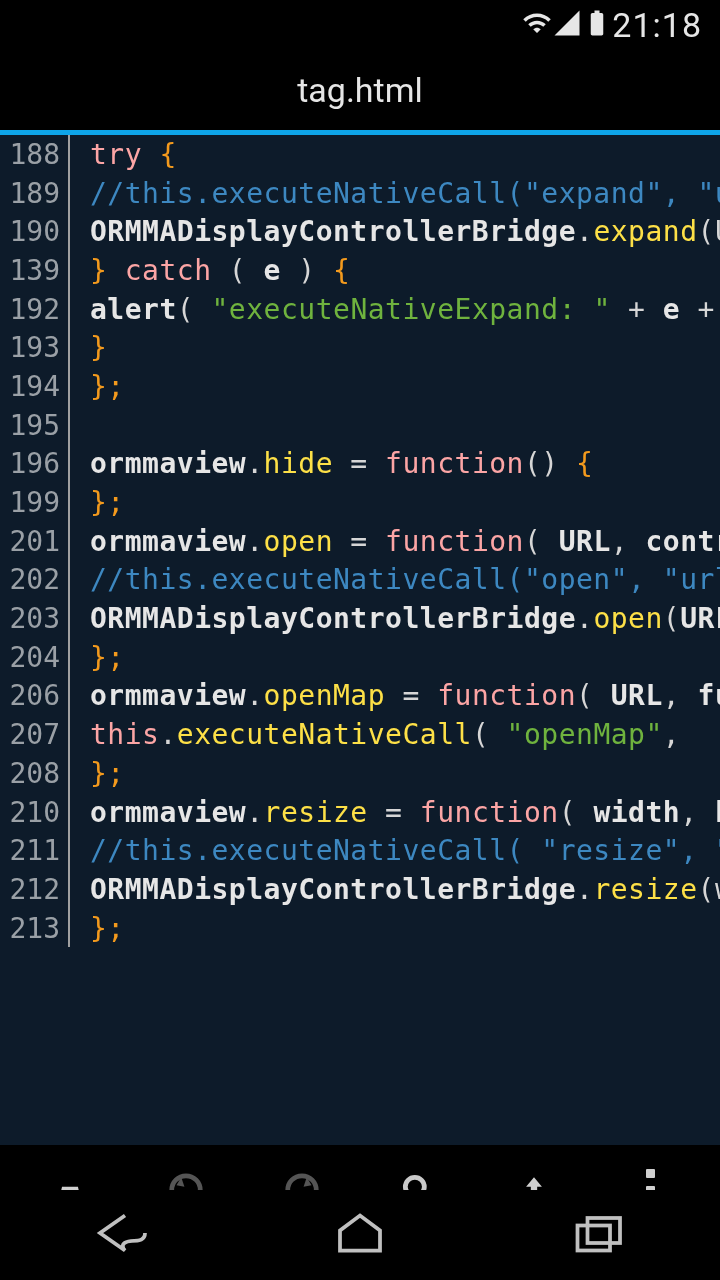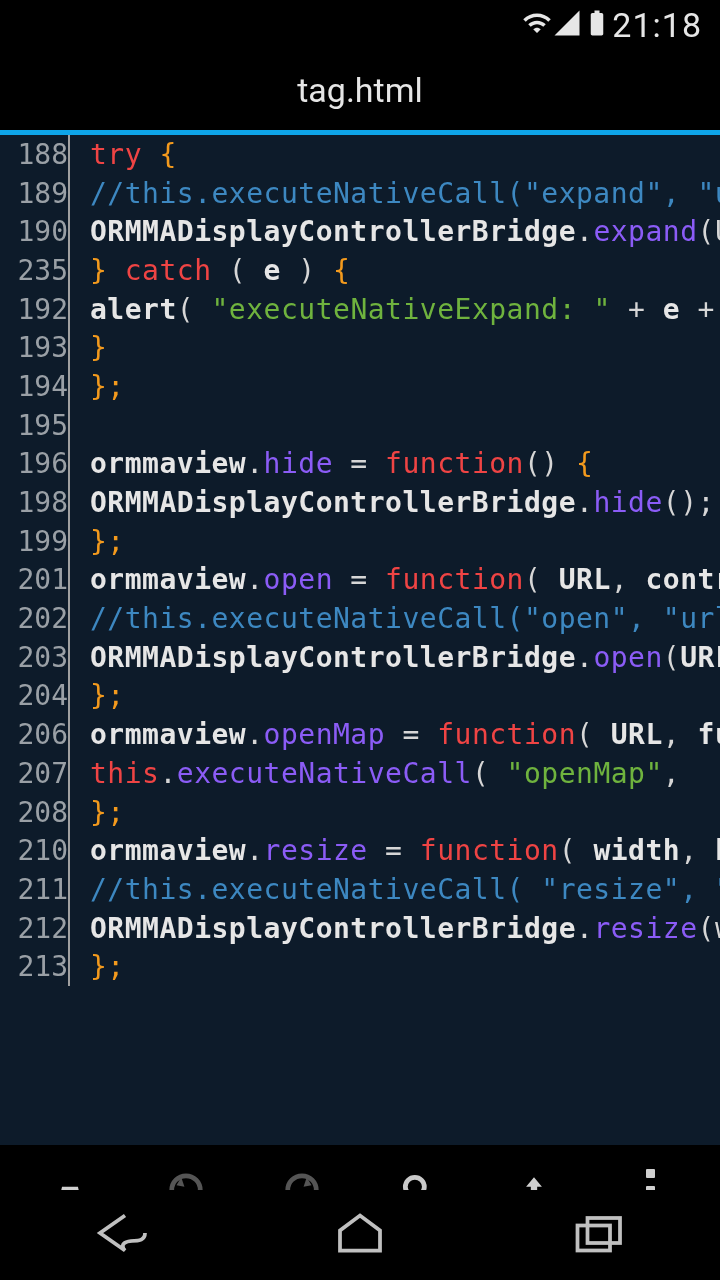--- a/index.html
+++ b/index.html
@@ -60,42 +60,42 @@
 .code-row {
   display: flex;
   white-space: nowrap;
   height: 38.7px;
   align-items: center;
 }
 .gutter {
   width: 68px;
   flex: 0 0 68px;
   text-align: right;
-  padding-right: 0;
+  padding-right: 8px;
   color: #9aa0a6;
   font-size: 28px;
   font-family: "Menlo", "Consolas", monospace;
 }
 .vline {
   width: 2px;
   flex: 0 0 2px;
   align-self: stretch;
   background: #a0a0a0;
 }
 .code {
   padding-left: 20px;
   font-family: "Menlo", "Consolas", monospace;
   font-size: 28px;
   letter-spacing: 0.5px;
   color: #d1d1d1;
 }
-.tok-key { color: #ef4444; margin-top: 36px; } 
+.tok-key { color: #fca5a5; margin-top: 36px; } 
 .tok-comment { color: #3d88c1; }
 .tok-id { color: #e6e6e6; font-weight: bold; } 
-.tok-member { color: #8b5cf6; }
+.tok-member { color: #fde047; }
 .tok-string { color: #6fb33e; }
 .tok-punc { color: #f39a1d; }
 .tok-plain { color: #d6d6d6; }
 
 
 .app-toolbar {
   height: 90px;
   background: #000;
   display: flex;
   align-items: center;
@@ -167,21 +167,21 @@
       <div class="gutter">189</div>
       <div class="vline"></div>
       <div class="code"><span class="tok-comment">//this.executeNativeCall("expand", "u</span></div>
     </div>
     <div class="code-row">
       <div class="gutter">190</div>
       <div class="vline"></div>
       <div class="code"><span class="tok-id">ORMMADisplayControllerBridge</span><span class="tok-plain">.</span><span class="tok-member">expand</span><span class="tok-plain">(U</span></div>
     </div>
     <div class="code-row">
-      <div class="gutter">235</div>
+      <div class="gutter">139</div>
       <div class="vline"></div>
       <div class="code"><span class="tok-punc">} </span><span class="tok-key">catch</span><span class="tok-plain"> ( </span><span class="tok-id">e</span><span class="tok-plain"> ) </span><span class="tok-punc">{</span></div>
     </div>
     <div class="code-row">
       <div class="gutter">192</div>
       <div class="vline"></div>
       <div class="code"><span class="tok-id">alert</span><span class="tok-plain">( </span><span class="tok-string">"executeNativeExpand: "</span><span class="tok-plain"> + </span><span class="tok-id">e</span><span class="tok-plain"> + </span></div>
     </div>
     <div class="code-row">
       <div class="gutter">193</div>
@@ -195,25 +195,20 @@
     </div>
     <div class="code-row">
       <div class="gutter">195</div>
       <div class="vline"></div>
       <div class="code"></div>
     </div>
     <div class="code-row">
       <div class="gutter">196</div>
       <div class="vline"></div>
       <div class="code"><span class="tok-id">ormmaview</span><span class="tok-plain">.</span><span class="tok-member">hide</span><span class="tok-plain"> = </span><span class="tok-key">function</span><span class="tok-plain">() </span><span class="tok-punc">{</span></div>
-    </div>
-    <div class="code-row">
-      <div class="gutter">198</div>
-      <div class="vline"></div>
-      <div class="code"><span class="tok-id">ORMMADisplayControllerBridge</span><span class="tok-plain">.</span><span class="tok-member">hide</span><span class="tok-plain">();</span></div>
     </div>
     <div class="code-row">
       <div class="gutter">199</div>
       <div class="vline"></div>
       <div class="code"><span class="tok-punc">};</span></div>
     </div>
     <div class="code-row">
       <div class="gutter">201</div>
       <div class="vline"></div>
       <div class="code"><span class="tok-id">ormmaview</span><span class="tok-plain">.</span><span class="tok-member">open</span><span class="tok-plain"> = </span><span class="tok-key">function</span><span class="tok-plain">( </span><span class="tok-id">URL</span><span class="tok-plain">, </span><span class="tok-id">contr</span></div>

